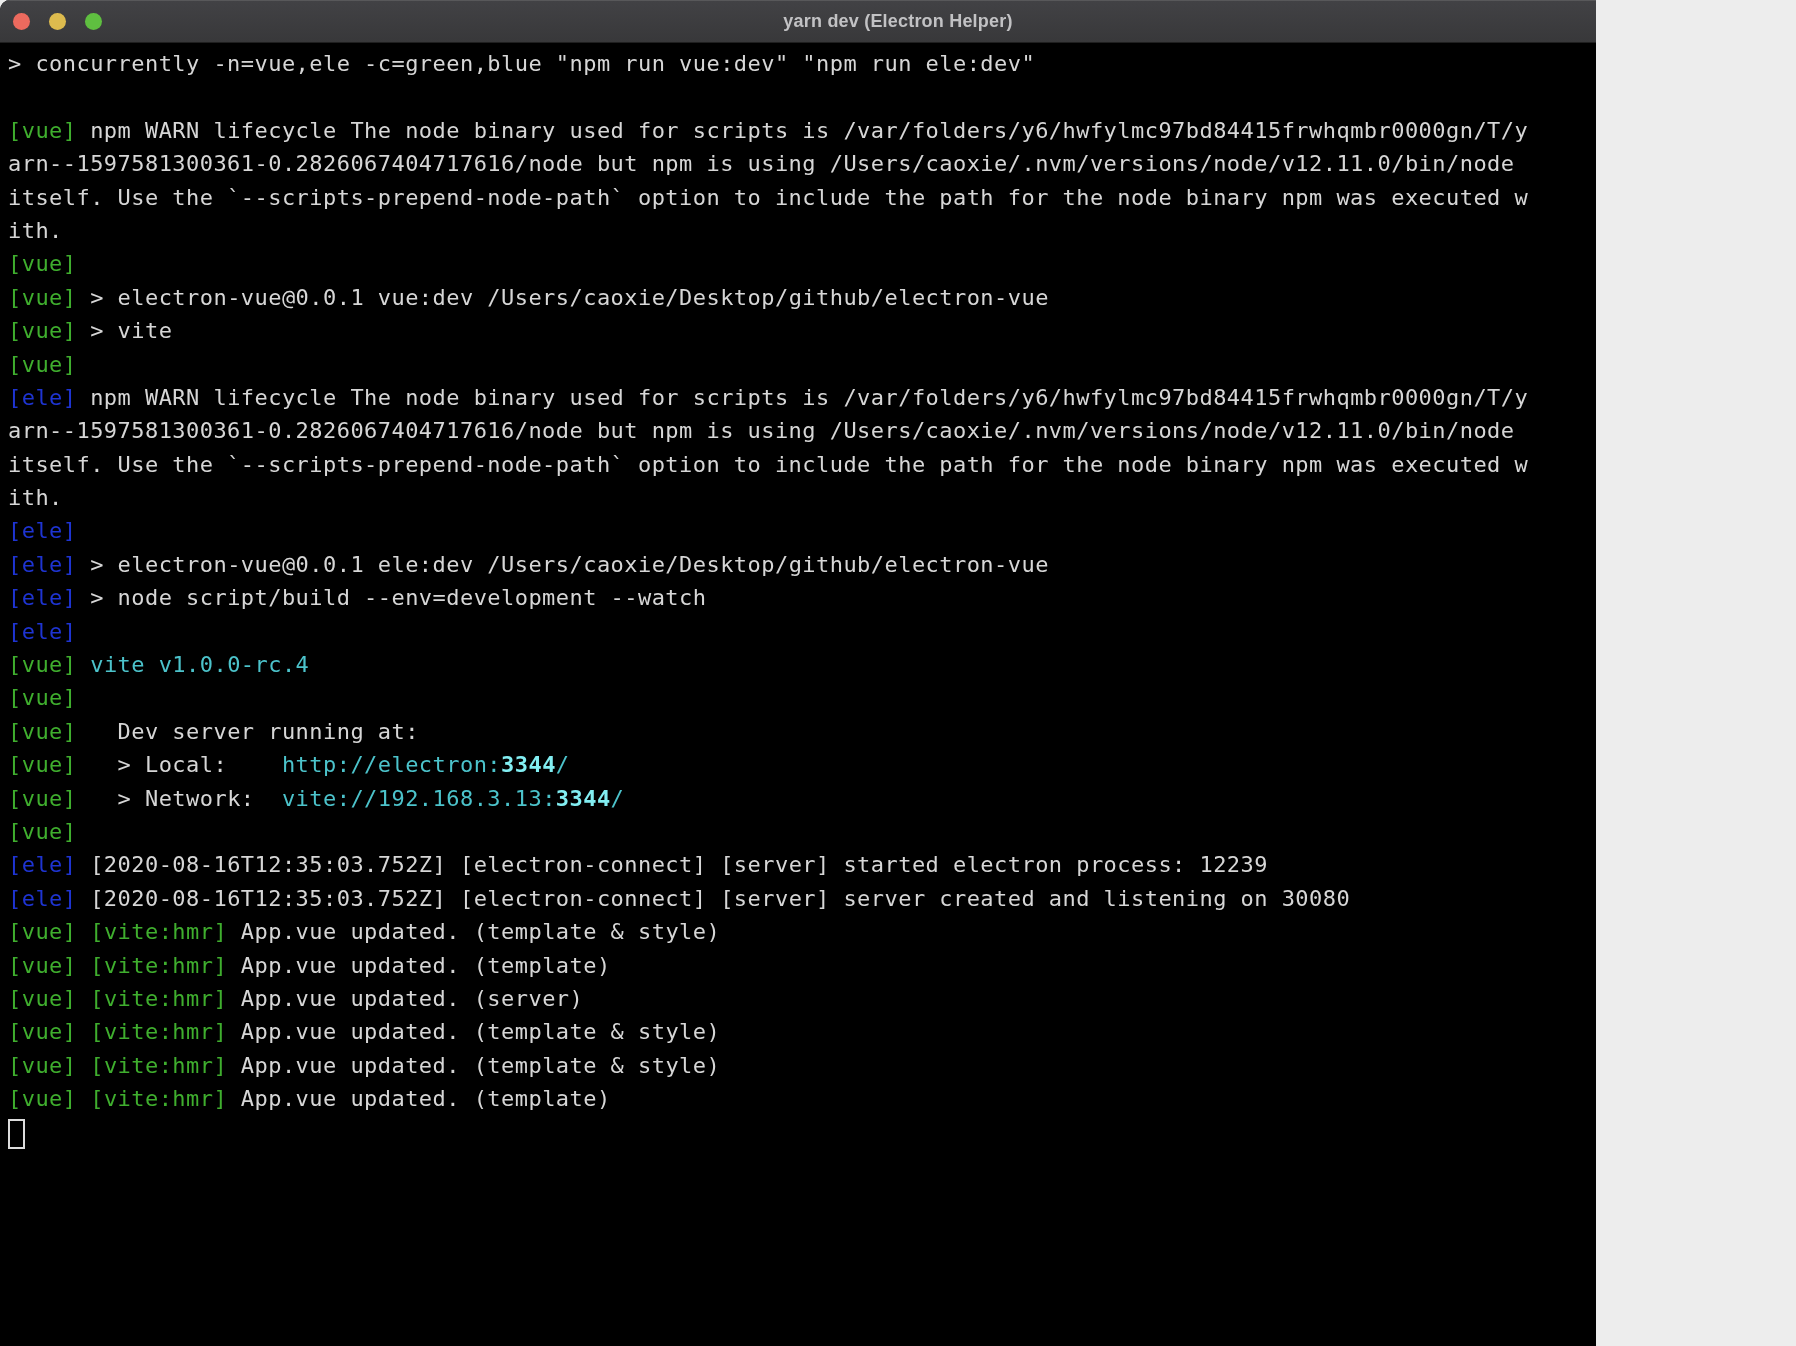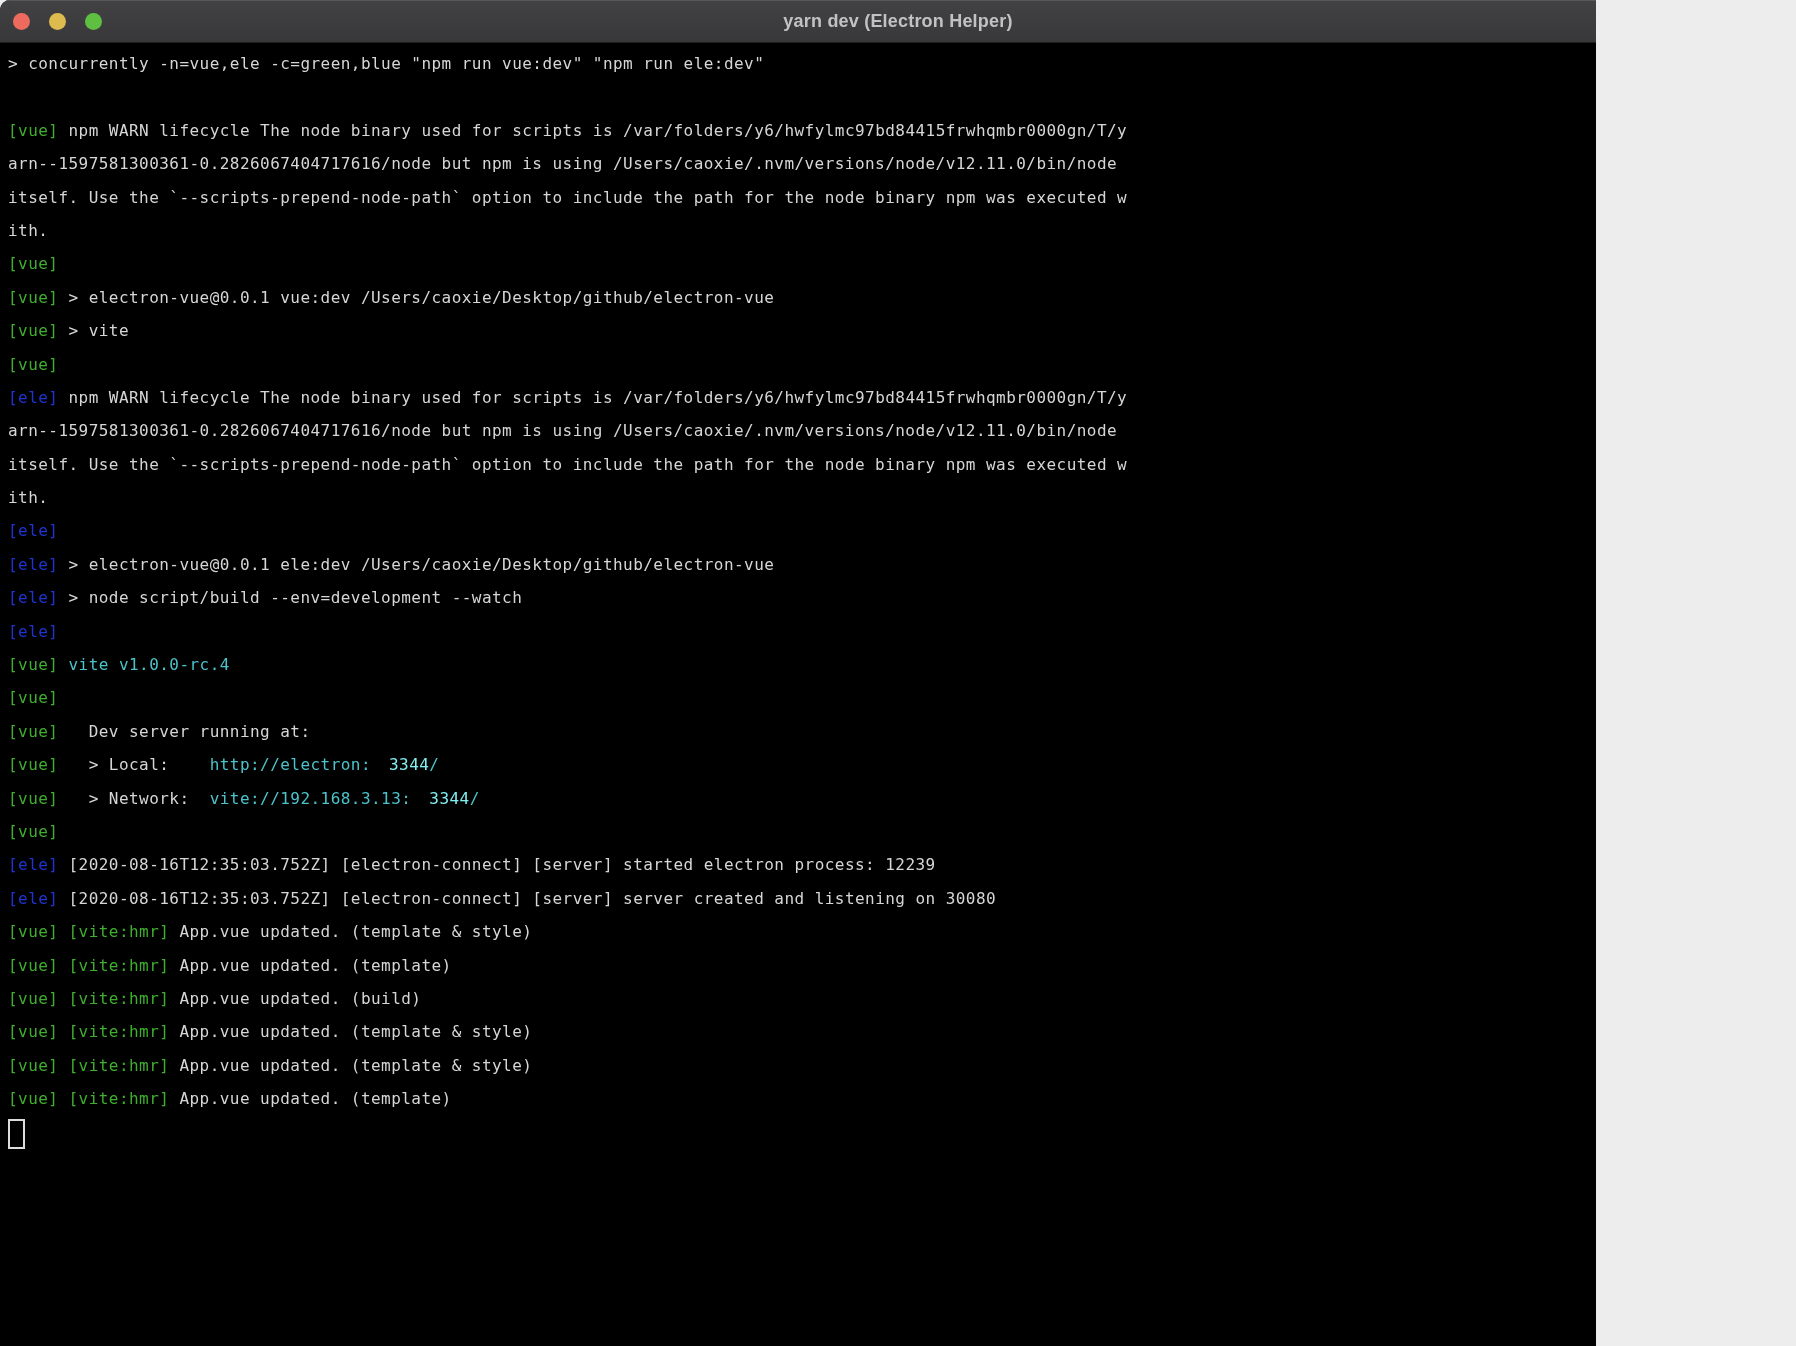--- a/index.html
+++ b/index.html
@@ -19,28 +19,28 @@
   .light.green{background:var(--light_green);}
   .titletext{position:absolute;left:0;right:0;top:0;height:42px;line-height:43px;
              text-align:center;color:#c2c2c4;font-size:18px;
              font-family:"Liberation Sans","DejaVu Sans",sans-serif;font-weight:bold;
              letter-spacing:.2px;pointer-events:none;}
   .shortcut{position:absolute;right:14px;top:0;height:42px;line-height:44px;
             color:#929294;font-size:19px;
             font-family:"Liberation Sans","DejaVu Sans",sans-serif;}
   
   .terminal{flex:1;background:var(--bg);padding:4px 0 8px 8px;overflow:hidden;
-            font-size:16px;line-height:33.4px;letter-spacing:.45px;
+            font-size:22px;line-height:33.4px;letter-spacing:.45px;
             color:var(--fg);}
   .term-line{white-space:pre;height:33.4px;}
   .c-fg{color:var(--fg);}
   .c-green{color:var(--green);}
   .c-blue{color:var(--blue);}
   .c-cyan{color:var(--cyan);}
-  .c-cyanb{color:var(--cyan_bold);font-weight:normal;margin-left:18px;}
+  .c-cyanb{color:var(--cyan_bold);font-weight:bold;}
   .cursor{display:inline-block;width:13px;height:26px;margin-top:3px;
           border:2px solid #dcdcdc;vertical-align:top;}
 </style>
 </head>
 <body>
 
 <div class="screen">
   <div class="window">
 
     <div class="titlebar">
@@ -75,21 +75,21 @@
         <div class="term-line"><span class="seg c-green">[vue]</span><span class="seg c-fg"> </span><span class="seg c-cyan">vite v1.0.0-rc.4</span></div>
         <div class="term-line"><span class="seg c-green">[vue]</span></div>
         <div class="term-line"><span class="seg c-green">[vue]</span><span class="seg c-fg">   Dev server running at:</span></div>
         <div class="term-line"><span class="seg c-green">[vue]</span><span class="seg c-fg">   &gt; Local:    </span><span class="seg c-cyan">http://electron:</span><span class="seg c-cyanb">3344</span><span class="seg c-cyan">/</span></div>
         <div class="term-line"><span class="seg c-green">[vue]</span><span class="seg c-fg">   &gt; Network:  </span><span class="seg c-cyan">vite://192.168.3.13:</span><span class="seg c-cyanb">3344</span><span class="seg c-cyan">/</span></div>
         <div class="term-line"><span class="seg c-green">[vue]</span></div>
         <div class="term-line"><span class="seg c-blue">[ele]</span><span class="seg c-fg"> [2020-08-16T12:35:03.752Z] [electron-connect] [server] started electron process: 12239</span></div>
         <div class="term-line"><span class="seg c-blue">[ele]</span><span class="seg c-fg"> [2020-08-16T12:35:03.752Z] [electron-connect] [server] server created and listening on 30080</span></div>
         <div class="term-line"><span class="seg c-green">[vue]</span><span class="seg c-fg"> </span><span class="seg c-green">[vite:hmr]</span><span class="seg c-fg"> App.vue updated. (template &amp; style)</span></div>
         <div class="term-line"><span class="seg c-green">[vue]</span><span class="seg c-fg"> </span><span class="seg c-green">[vite:hmr]</span><span class="seg c-fg"> App.vue updated. (template)</span></div>
-        <div class="term-line"><span class="seg c-green">[vue]</span><span class="seg c-fg"> </span><span class="seg c-green">[vite:hmr]</span><span class="seg c-fg"> App.vue updated. (build)</span></div>
+        <div class="term-line"><span class="seg c-green">[vue]</span><span class="seg c-fg"> </span><span class="seg c-green">[vite:hmr]</span><span class="seg c-fg"> App.vue updated. (server)</span></div>
         <div class="term-line"><span class="seg c-green">[vue]</span><span class="seg c-fg"> </span><span class="seg c-green">[vite:hmr]</span><span class="seg c-fg"> App.vue updated. (template &amp; style)</span></div>
         <div class="term-line"><span class="seg c-green">[vue]</span><span class="seg c-fg"> </span><span class="seg c-green">[vite:hmr]</span><span class="seg c-fg"> App.vue updated. (template &amp; style)</span></div>
         <div class="term-line"><span class="seg c-green">[vue]</span><span class="seg c-fg"> </span><span class="seg c-green">[vite:hmr]</span><span class="seg c-fg"> App.vue updated. (template)</span></div>
         <div class="term-line"><span class="cursor"></span></div>
       </div>
 
   </div>
 </div>
 
 </body></html>

